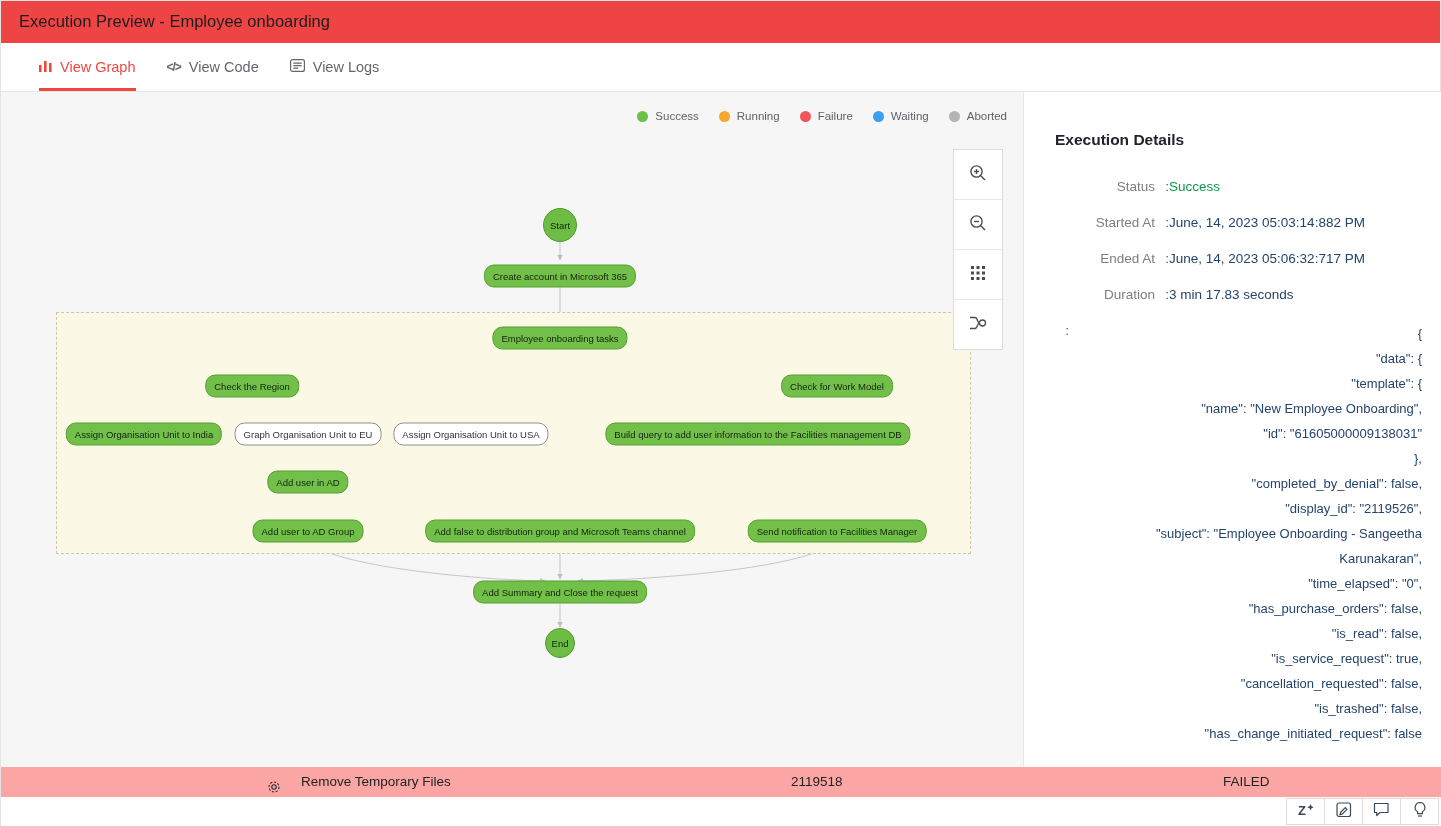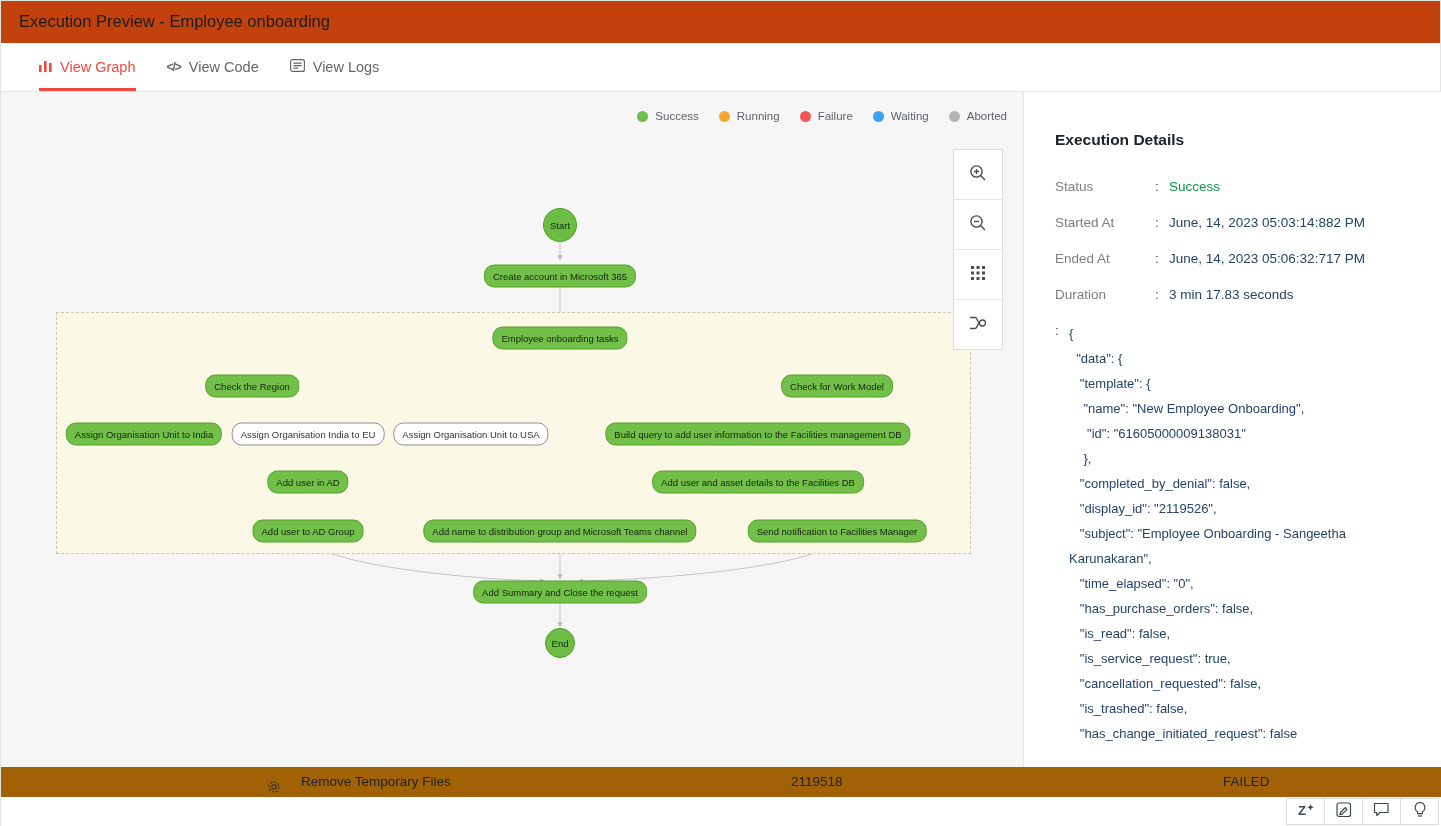--- a/index.html
+++ b/index.html
@@ -3,21 +3,21 @@
 <meta charset="utf-8">
 <style>
   html,body{margin:0;padding:0;}
   body{
     width:1441px;height:826px;position:relative;overflow:hidden;
     font-family:"Liberation Sans",sans-serif;background:#fff;
   }
   .app{position:absolute;inset:0;border:1px solid #e3e3e3;box-sizing:border-box;}
 
   
-  .titlebar{position:absolute;top:0;left:0;right:0;height:42px;background:#c2410c;border-bottom:1px solid #f0f0f0;}
+  .titlebar{position:absolute;top:0;left:0;right:0;height:42px;background:#ef4444;border-bottom:1px solid #f0f0f0;}
   .title{position:absolute;left:18px;top:11px;font-size:16.5px;color:#1d1d1d;font-weight:500;}
 
   
   .tabs{position:absolute;top:42px;left:0;right:0;height:49px;border-bottom:1px solid #e6e6e6;display:flex;align-items:stretch;padding-left:38px;gap:31px;background:#fff;box-sizing:border-box;}
   .tab{display:flex;align-items:center;gap:8px;font-size:14.5px;color:#63666b;cursor:pointer;}
   .tab.active{color:#f0483e;box-shadow:inset 0 -3px 0 #f0483e;}
   .tab .code-glyph{font-size:12px;font-weight:bold;letter-spacing:-1px;}
 
   
   .graph{position:absolute;top:91px;left:0;width:1022px;height:675px;background:#f6f6f6;overflow:hidden;}
@@ -34,29 +34,29 @@
   .edges{position:absolute;left:0;top:0;}
 
   .node{position:absolute;transform:translate(-50%,-50%);font-size:9.5px;line-height:11px;padding:5px 8px;white-space:nowrap;border-radius:10px;cursor:pointer;z-index:2;}
   .node.green{background:#72bf49;border:1px solid #53a02d;color:#14240c;}
   .node.white{background:#ffffff;border:1px solid #8f8f8f;color:#333;}
   .node.circle{border-radius:50%;width:32px;height:32px;display:flex;align-items:center;justify-content:center;padding:0;background:#6dbd45;border:1px solid #4f9c2a;color:#10290c;}
 
   
   .details{position:absolute;left:1022px;top:91px;width:419px;height:675px;background:#fff;border-left:1px solid #e7e7e7;box-sizing:border-box;padding:38px 20px 0 31px;overflow:hidden;}
   .details h2{margin:0 0 27px 0;font-size:15.5px;line-height:20px;color:#20242a;font-weight:600;}
-  .drow{display:flex;margin-bottom:16px;font-size:13.5px;line-height:20px;}
+  .drow{display:flex;margin-bottom:16px;font-size:13.5px;line-height:20px;text-align:right;}
   .dlabel{width:100px;flex-shrink:0;color:#7b7e83;}
   .dcolon{width:14px;flex-shrink:0;color:#4a4e54;}
   .dvalue{color:#25446b;}
   .json{color:#25446b;font-size:13px;line-height:25px;}
   .json div{white-space:pre-wrap;}
 
   
-  .overlay-row{position:absolute;top:766px;left:0;width:1441px;height:30px;background:#a16207;overflow:hidden;}
+  .overlay-row{position:absolute;top:766px;left:0;width:1441px;height:30px;background:#fca5a5;overflow:hidden;}
   .overlay-row span{position:absolute;top:0;line-height:30px;font-size:13.5px;color:#232323;font-weight:500;}
   .overlay-row .ricon{position:absolute;left:266px;top:8px;}
 
   
   .footer{position:absolute;top:796px;left:0;width:1441px;height:30px;background:#fff;}
   .widget-bar{position:absolute;right:3px;top:1px;display:flex;}
   .widget{width:39px;height:27px;background:#fff;border:1px solid #dcdcdc;margin-left:-1px;display:flex;align-items:center;justify-content:center;cursor:pointer;box-sizing:border-box;}
 </style>
 </head>
 <body>
@@ -127,29 +127,28 @@
       </g>
     </svg>
 
     <div class="region"></div>
 
     <div class="node circle" style="left:559px;top:133px">Start</div>
     <div class="node green" style="left:559px;top:184px">Create account in Microsoft 365</div>
     <div class="node green" style="left:559px;top:246px">Employee onboarding tasks</div>
     <div class="node green" style="left:251px;top:294px">Check the Region</div>
     <div class="node green" style="left:143px;top:342px">Assign Organisation Unit to India</div>
-    <div class="node white" style="left:307px;top:342px">Assign Organisation India to EU</div>
+    <div class="node white" style="left:307px;top:342px">Graph Organisation Unit to EU</div>
     <div class="node white" style="left:470px;top:342px">Assign Organisation Unit to USA</div>
     <div class="node green" style="left:307px;top:390px">Add user in AD</div>
     <div class="node green" style="left:307px;top:439px">Add user to AD Group</div>
     <div class="node green" style="left:836px;top:294px">Check for Work Model</div>
     <div class="node green" style="left:757px;top:342px">Build query to add user information to the Facilities management DB</div>
-    <div class="node green" style="left:757px;top:390px">Add user and asset details to the Facilities DB</div>
     <div class="node green" style="left:836px;top:439px">Send notification to Facilities Manager</div>
-    <div class="node green" style="left:559px;top:439px">Add name to distribution group and Microsoft Teams channel</div>
+    <div class="node green" style="left:559px;top:439px">Add false to distribution group and Microsoft Teams channel</div>
     <div class="node green" style="left:559px;top:500px">Add Summary and Close the request</div>
     <div class="node circle" style="left:559px;top:551px;width:28px;height:28px">End</div>
 
     <div class="legend">
       <div class="legend-item">
         <span class="dot" style="background: rgb(108, 191, 75);"></span>
         <span>Success</span>
       </div>
       <div class="legend-item">
         <span class="dot" style="background: rgb(245, 168, 45);"></span>

